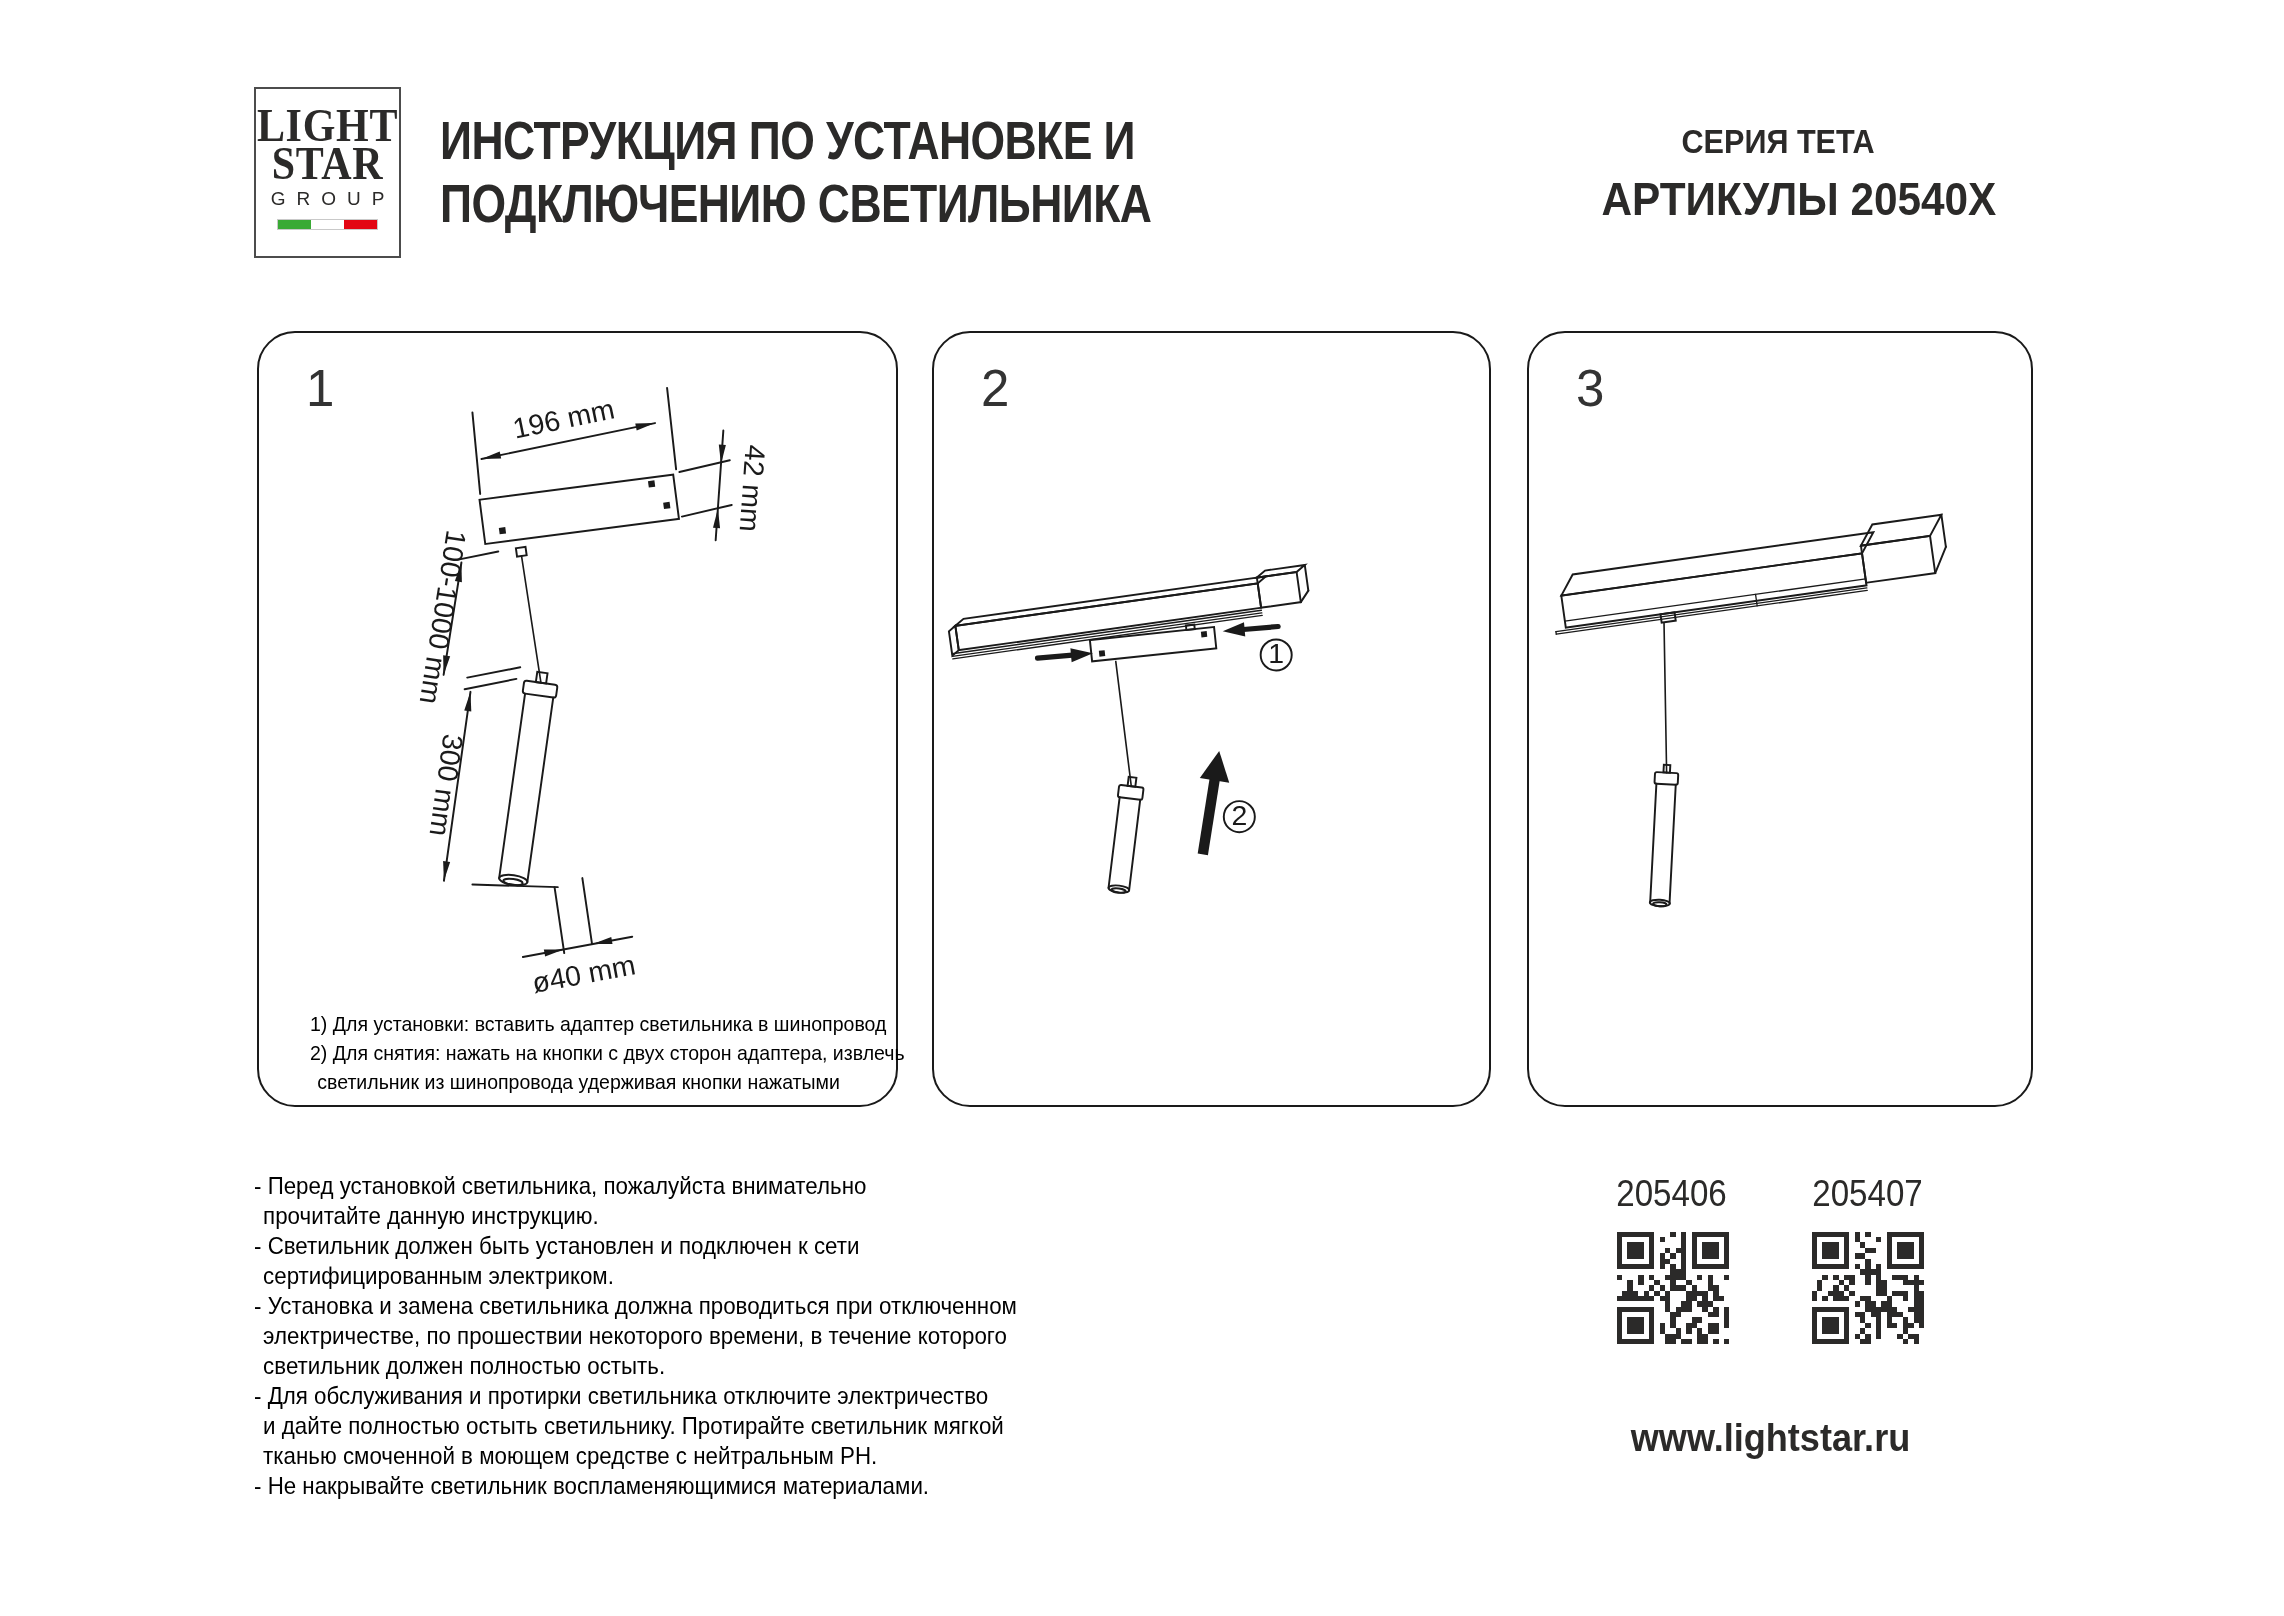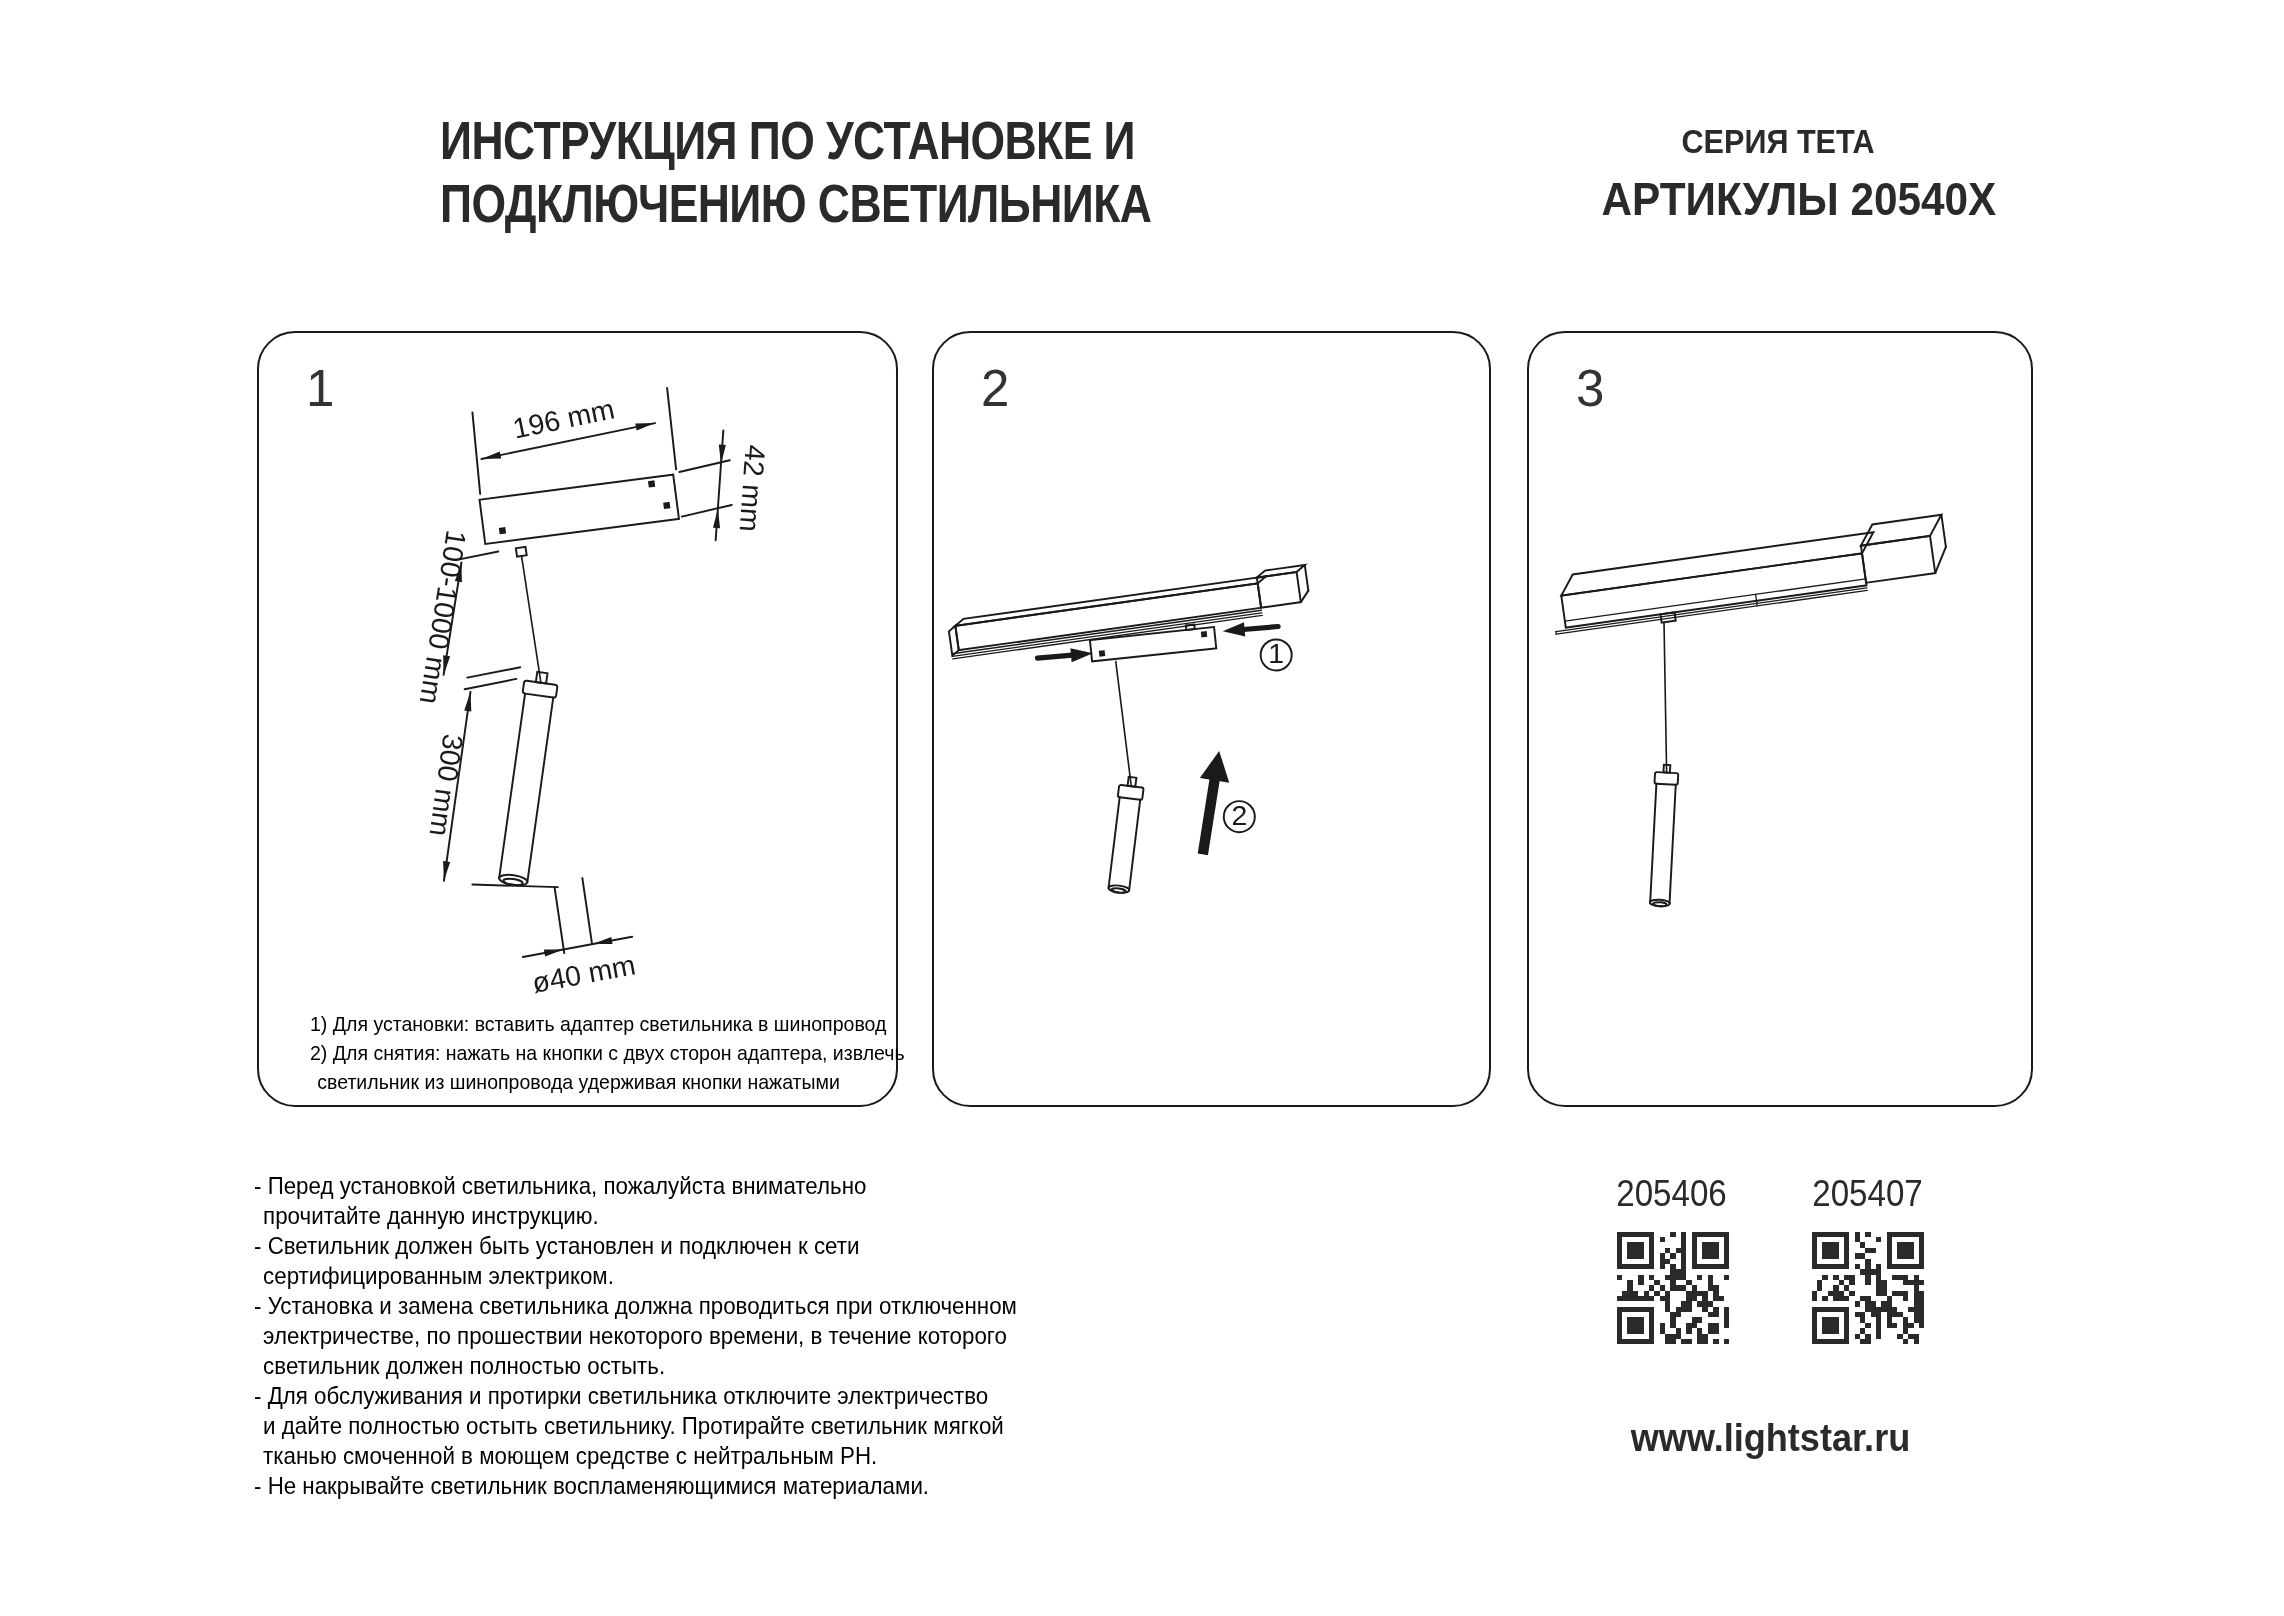--- a/index.html
+++ b/index.html
@@ -56,20 +56,30 @@
   .qr-1{left:1606px;}
   .qr-2{left:1801px;}
   .website{position:absolute;left:1575px;top:1417px;width:391px;text-align:center;
            font-size:38px;font-weight:700;transform:scaleX(.95);color:#2b2a29;white-space:nowrap;}
 </style>
 </head>
 <body>
 
 <div class="page">
 
+  <div class="logo-box">
+    <div class="logo-light">LIGHT</div>
+    <div class="logo-star">STAR</div>
+    <div class="logo-group">GROUP</div>
+    <div class="flag">
+      <span style="background:#3aaa35"></span>
+      <span style="background:#ffffff"></span>
+      <span style="background:#e30613"></span>
+    </div>
+  </div>
 
   <div class="doc-title">
     <div>ИНСТРУКЦИЯ ПО УСТАНОВКЕ И</div>
     <div>ПОДКЛЮЧЕНИЮ СВЕТИЛЬНИКА</div>
   </div>
 
   <div class="series">СЕРИЯ TETA</div>
   <div class="articles">АРТИКУЛЫ 20540X</div>
 
   <div class="panel panel-1">

